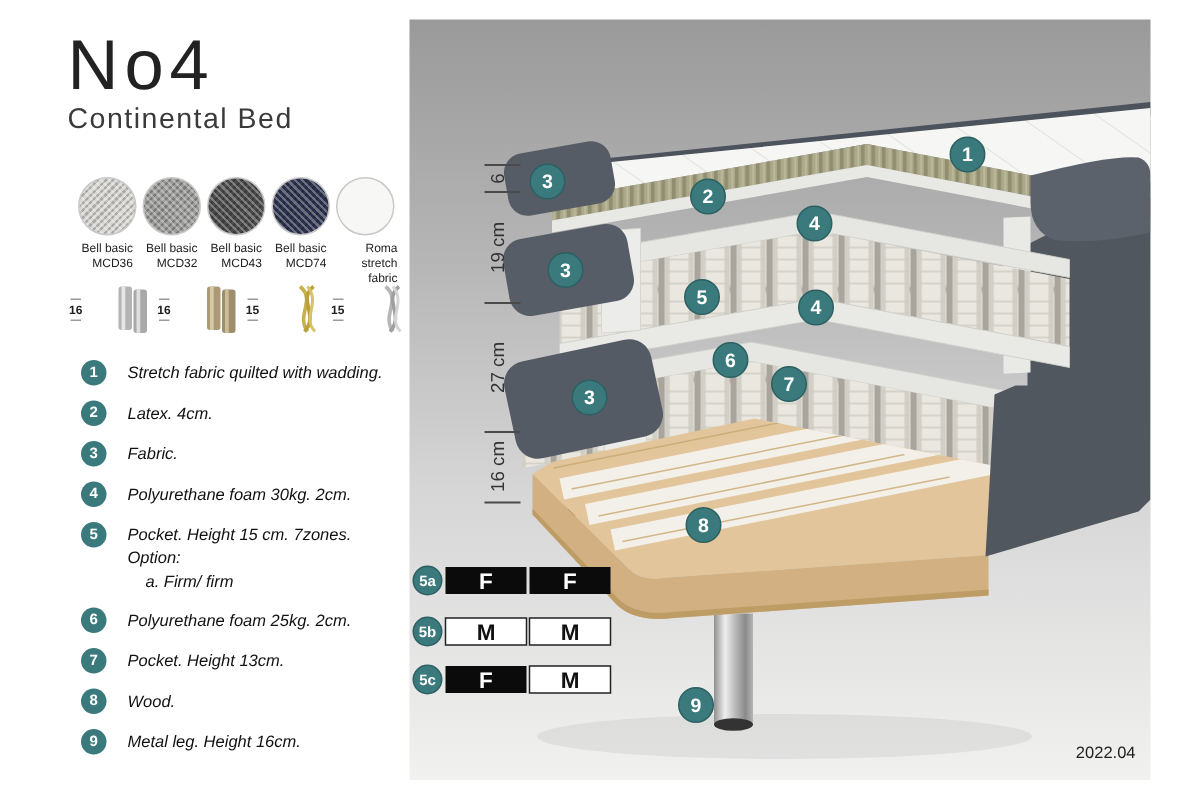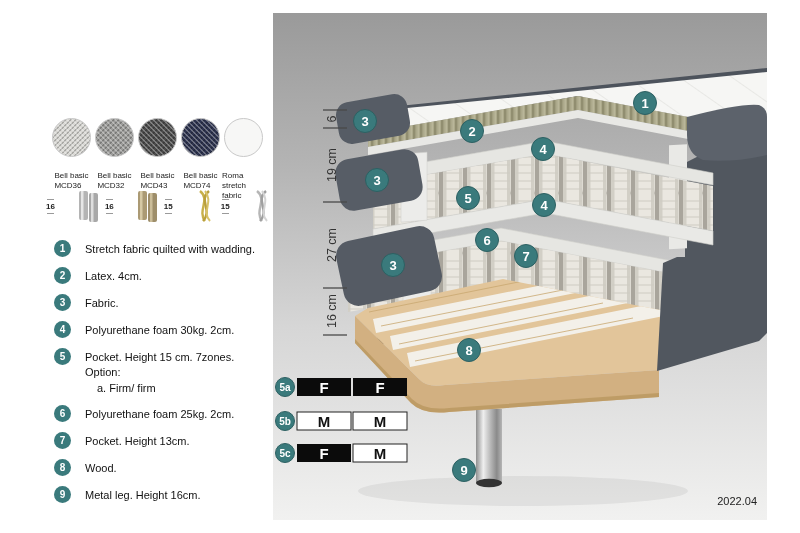--- a/index.html
+++ b/index.html
@@ -11,46 +11,50 @@
   .title-main{font-size:47px;font-weight:300;letter-spacing:4px;color:#222;line-height:1.05;}
   .title-sub{font-size:19px;font-weight:300;letter-spacing:1px;color:#3a3a3a;margin-top:2px;}
 
   .swatch-row{position:absolute;left:50px;top:118px;display:flex;}
   .swatch{width:43px;display:flex;flex-direction:column;align-items:center;}
   .swatch-circle{width:37px;height:37px;border-radius:50%;border:1px solid #c9c9c9;
     background-image:
       repeating-linear-gradient(45deg, rgba(255,255,255,.30) 0 1.5px, rgba(255,255,255,0) 1.5px 3.5px),
       repeating-linear-gradient(-45deg, rgba(0,0,0,.22) 0 1.5px, rgba(0,0,0,0) 1.5px 3.5px);}
   .swatch-circle.plain{background-image:none;}
-  .swatch-label{font-size:8px;line-height:1.25;color:#222;text-align:left;margin-top:14px;}
+  .swatch-label{font-size:8px;line-height:1.25;color:#222;text-align:right;margin-top:4px;}
 
   .legs-row{position:absolute;left:46px;top:188px;display:flex;align-items:center;}
   .leg-item{display:flex;align-items:center;margin-right:3px;gap:20px;}
   .leg-num{display:flex;flex-direction:column;align-items:center;margin-right:1px;}
   .leg-num .dash{width:7px;border-top:1px solid #9a9a9a;height:0;}
   .leg-num .leg-h{font-size:8px;font-weight:bold;color:#222;padding:2px 0;}
   .leg-icon{display:block;}
 
   .spec-list{position:absolute;left:54px;top:240px;width:215px;}
   .spec-item{display:flex;align-items:flex-start;margin-bottom:10px;}
   .spec-badge{flex:0 0 auto;width:17px;height:17px;border-radius:50%;background:#3a7a7c;
     color:#fff;font-size:10px;font-weight:bold;display:flex;align-items:center;justify-content:center;margin-right:14px;}
-  .spec-text{font-size:11px;line-height:15px;color:#111;padding-top:2px;}
+  .spec-text{font-size:11px;line-height:15px;color:#111;padding-top:2px;font-style:italic;}
   .spec-options{font-size:11px;line-height:14px;color:#111;margin-top:1px;padding-left:12px;}
 
   
   .illu-panel{position:absolute;left:273px;top:13px;width:494px;height:507px;
     background:linear-gradient(180deg,#9a9a9a 0%,#b4b4b4 30%,#d6d6d6 62%,#f1f1f0 100%);}
   .illu-panel svg{display:block;}
 </style>
 </head>
 <body>
 
 <div id="stage">
 
+  <div class="title-block">
+    <div class="title-main">No4</div>
+    <div class="title-sub">Continental Bed</div>
+  </div>
 
   <div class="swatch-row">
     <div class="swatch">
       <div class="swatch-circle" style="background-color:#d9d8d4;"></div>
       <div class="swatch-label">
         <div>Bell basic</div>
         <div>MCD36</div>
       </div>
     </div>
     <div class="swatch">

